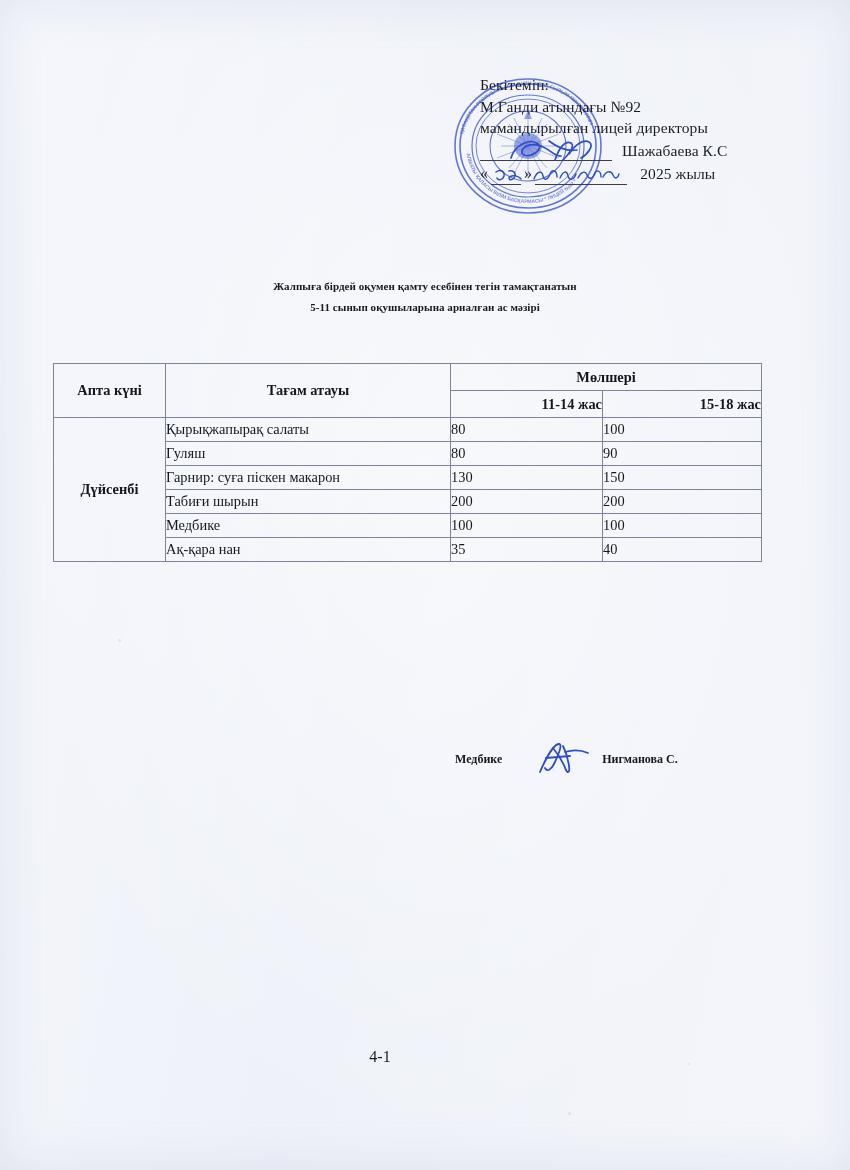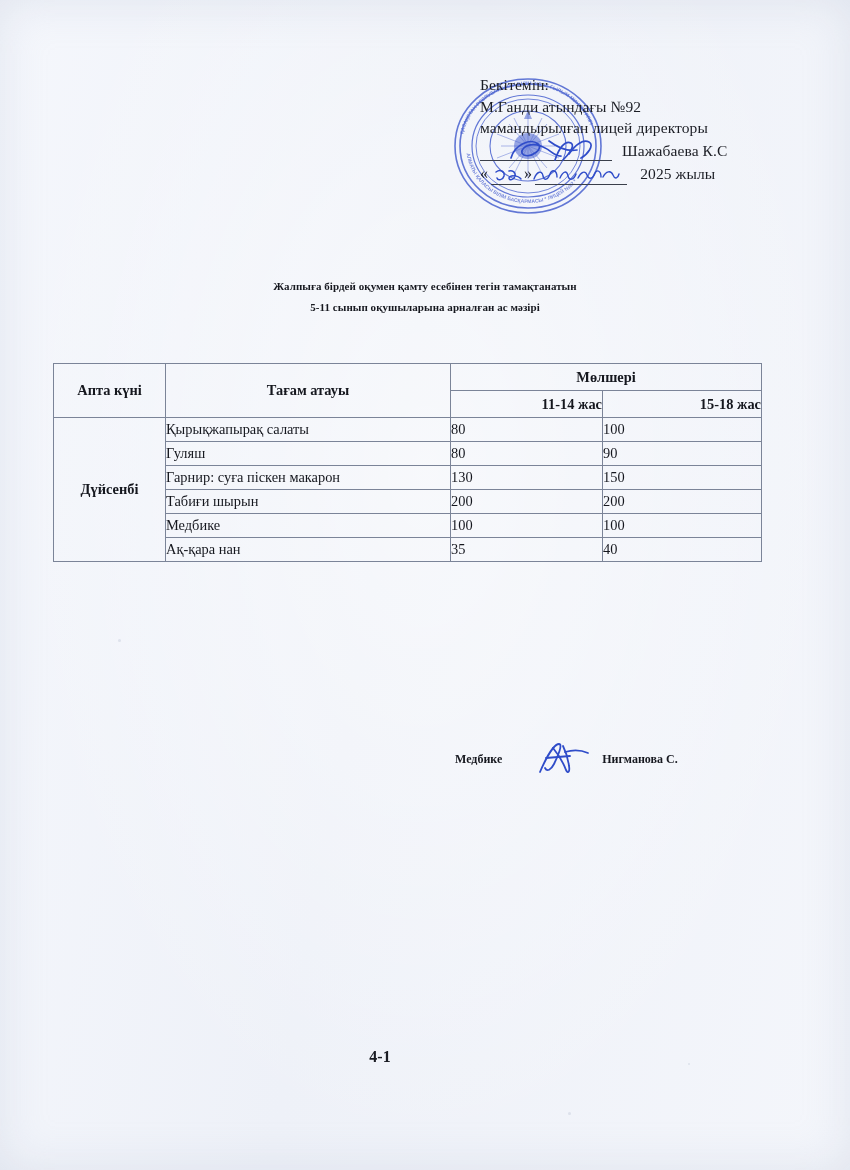--- a/index.html
+++ b/index.html
@@ -186,21 +186,21 @@
 
   
   .page-number {
     position: absolute;
     left: 0;
     top: 1048px;
     width: 850px;
     text-align: center;
     padding-right: 90px;
     box-sizing: border-box;
-    font-weight: bold;
+    font-weight: normal;
     font-size: 16px;
     color: #1a1c23;
   }
   .speck {
     position: absolute;
     background: #c9cfdd;
     border-radius: 50%;
     opacity: 0.5;
   }
 </style>

